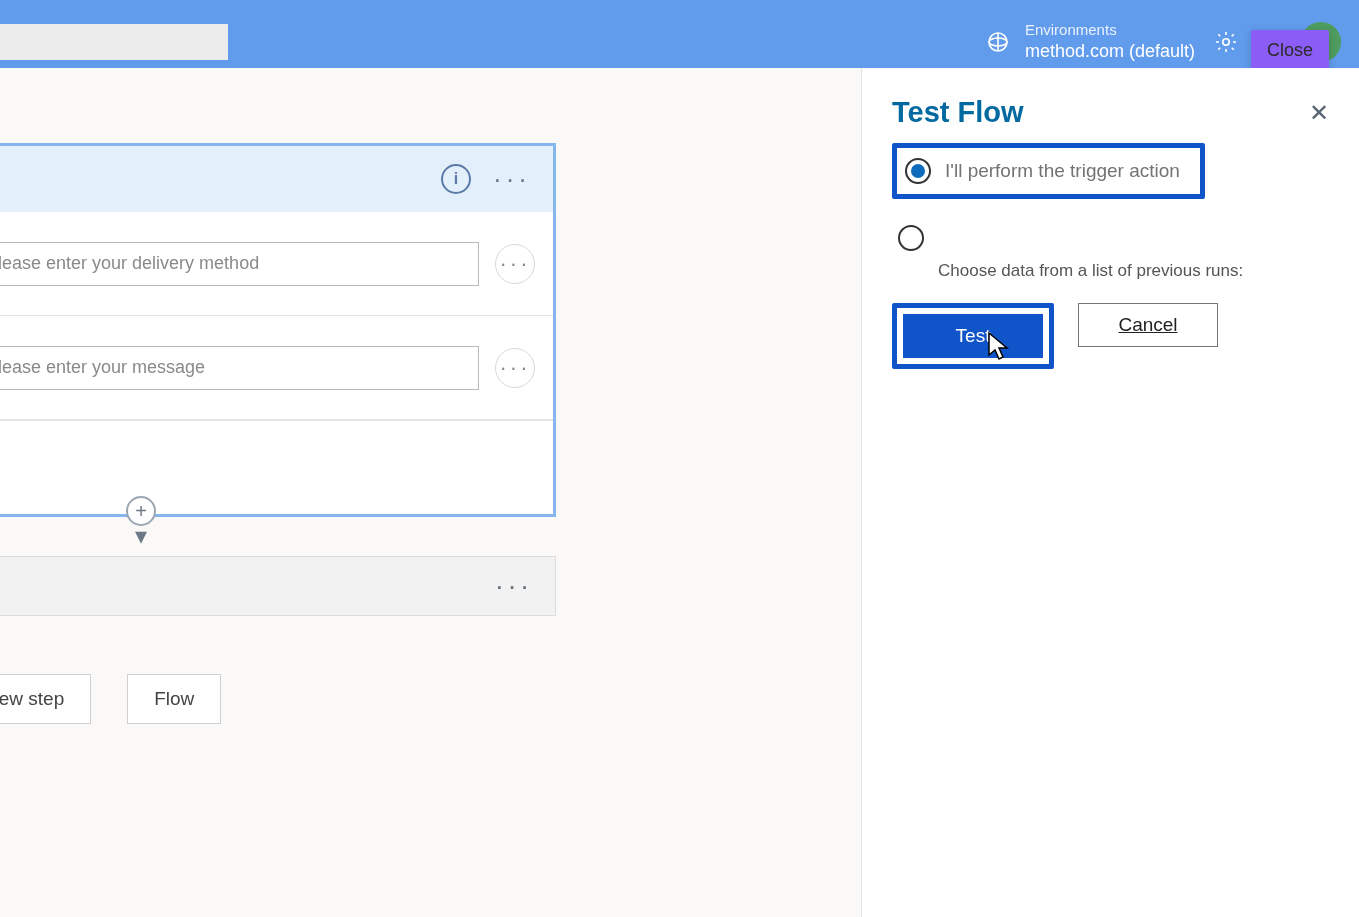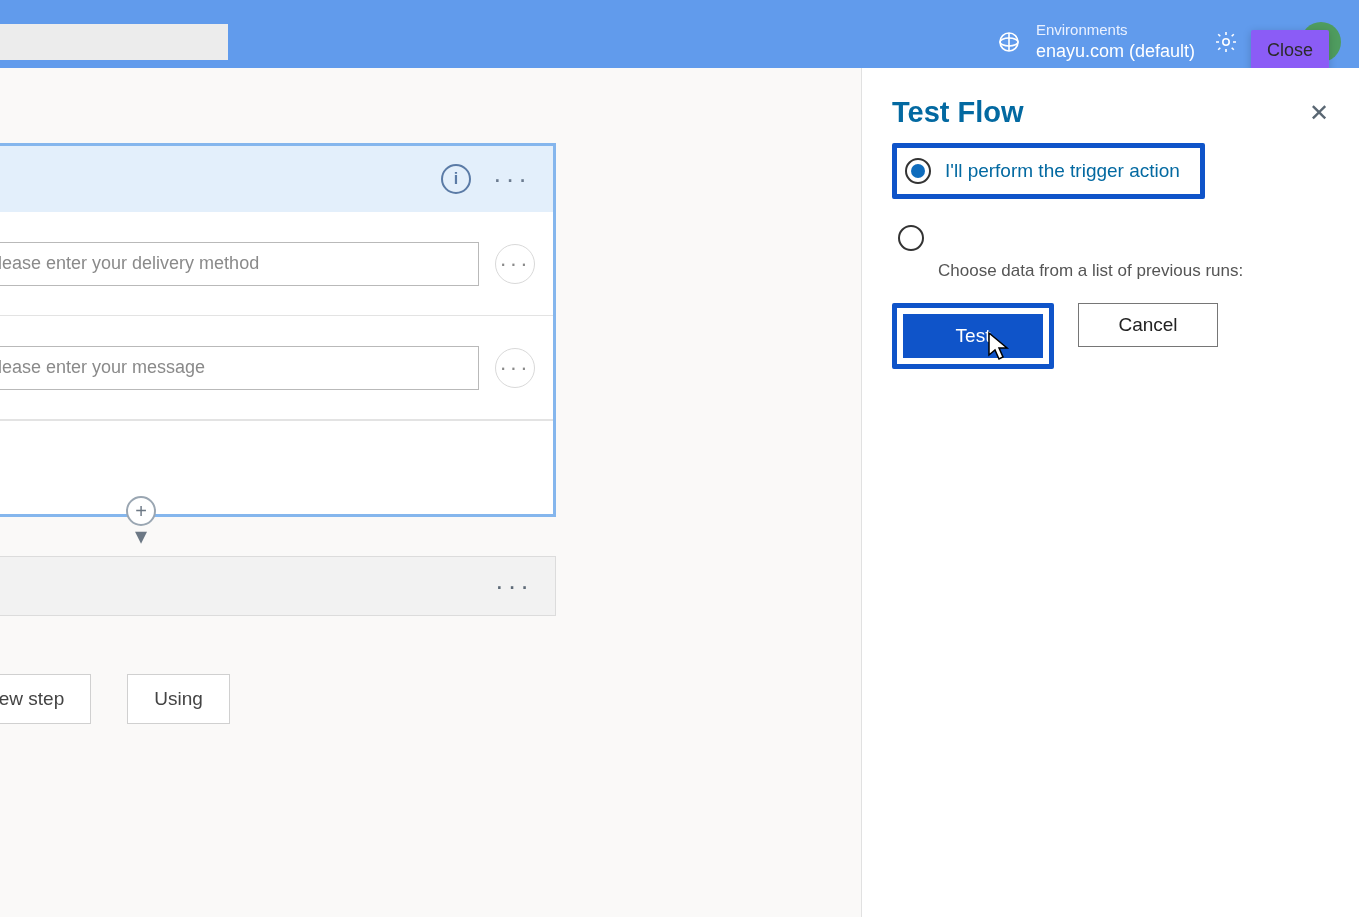--- a/index.html
+++ b/index.html
@@ -149,35 +149,35 @@
     margin-top: 18px; padding: 8px 6px;
   }
   .radio {
     width:26px; height:26px; border:2px solid #333; border-radius:50%;
     display:flex; align-items:center; justify-content:center; cursor:pointer;
     flex-shrink:0;
   }
   .radio.sel::after{
     content:""; width:14px; height:14px; border-radius:50%; background:#0f6cbd;
   }
-  .radio-label { font-size:19px; color:#0369a1; }
+  .radio-label { font-size:19px; color:#737373; }
   .radio-sub   { font-size:17px; color:#555; margin-left:46px; margin-top:2px; }
 
   .highlight-box { border:5px solid #0f54c9; border-radius:2px; display:inline-block; }
   .hl-radio { padding: 2px 14px 2px 2px; margin-top: 14px; }
 
   .panel-btns { display:flex; gap: 24px; margin-top: 22px; align-items:flex-start; position:relative; }
   .hl-btn { padding: 6px; }
   .primary-btn {
     width: 140px; height:44px; background:#0f54c9; color:#fff;
     border:none; font-size:19px; cursor:pointer;
   }
   .secondary-btn {
     width: 140px; height:44px; background:#fff; color:#222;
-    border:1px solid #767676; font-size:19px; cursor:pointer;
+    border:1px solid #767676; font-size:19px; cursor:pointer;text-decoration:underline;
   }
 
   .cursor-overlay {
     position:absolute; left: 93px; top: 28px;
     pointer-events:none;
   }
 
   input::placeholder { color:#8a8a8a; }
 </style>
 </head>
@@ -191,21 +191,21 @@
     <div class="env-block">
       <span class="env-icon">
         <svg viewBox="0 0 24 24" width="24" height="24" fill="none" stroke="#fff" stroke-width="1.6">
           <circle cx="12" cy="12" r="9"></circle>
           <ellipse cx="12" cy="12" rx="9" ry="4"></ellipse>
           <path d="M12 3v18"></path>
         </svg>
       </span>
       <span class="env-text">
         <span class="env-label">Environments</span>
-        <span class="env-name">enayu.com (default)</span>
+        <span class="env-name">method.com (default)</span>
       </span>
     </div>
     <span class="hdr-icon">
       <svg viewBox="0 0 24 24" width="24" height="24" fill="none" stroke="#fff" stroke-width="1.6">
         <circle cx="12" cy="12" r="3.2"></circle>
         <path d="M12 2v3M12 19v3M4.2 4.2l2.1 2.1M17.7 17.7l2.1 2.1M2 12h3M19 12h3M4.2 19.8l2.1-2.1M17.7 6.3l2.1-2.1"></path>
       </svg>
     </span>
     <span class="hdr-icon">
       <svg viewBox="0 0 24 24" width="24" height="24" fill="none" stroke="#fff" stroke-width="2">
@@ -242,21 +242,21 @@
     <span class="plus-circle">+</span>
     <span class="arrow-down">▾</span>
   </div>
 
   <div class="step-card">
     <span class="hdots" style="color:#5f6b78">···</span>
   </div>
 
   <div class="btn-row">
     <button class="ghost-btn">New step</button>
-    <button class="ghost-btn">Using</button>
+    <button class="ghost-btn">Flow</button>
   </div>
 
   <div class="side-panel">
     <div class="panel-head">
       <span class="panel-title">Test Flow</span>
       <span class="panel-close">✕</span>
     </div>
 
     <span class="highlight-box hl-radio">
       <span class="radio-row" style="margin-top:0">

